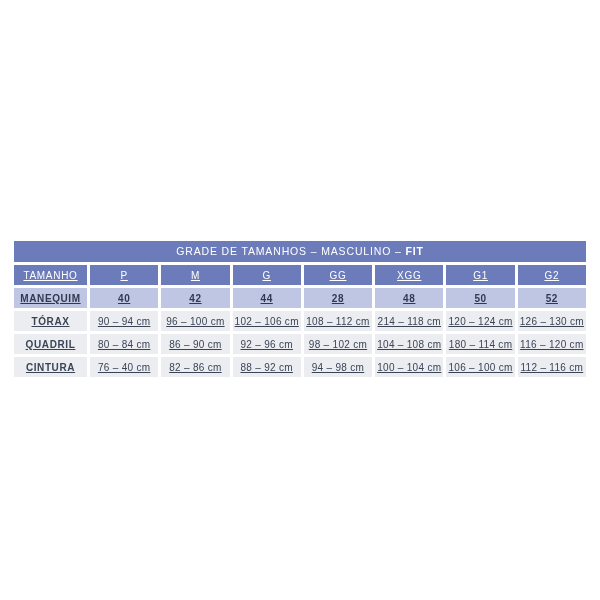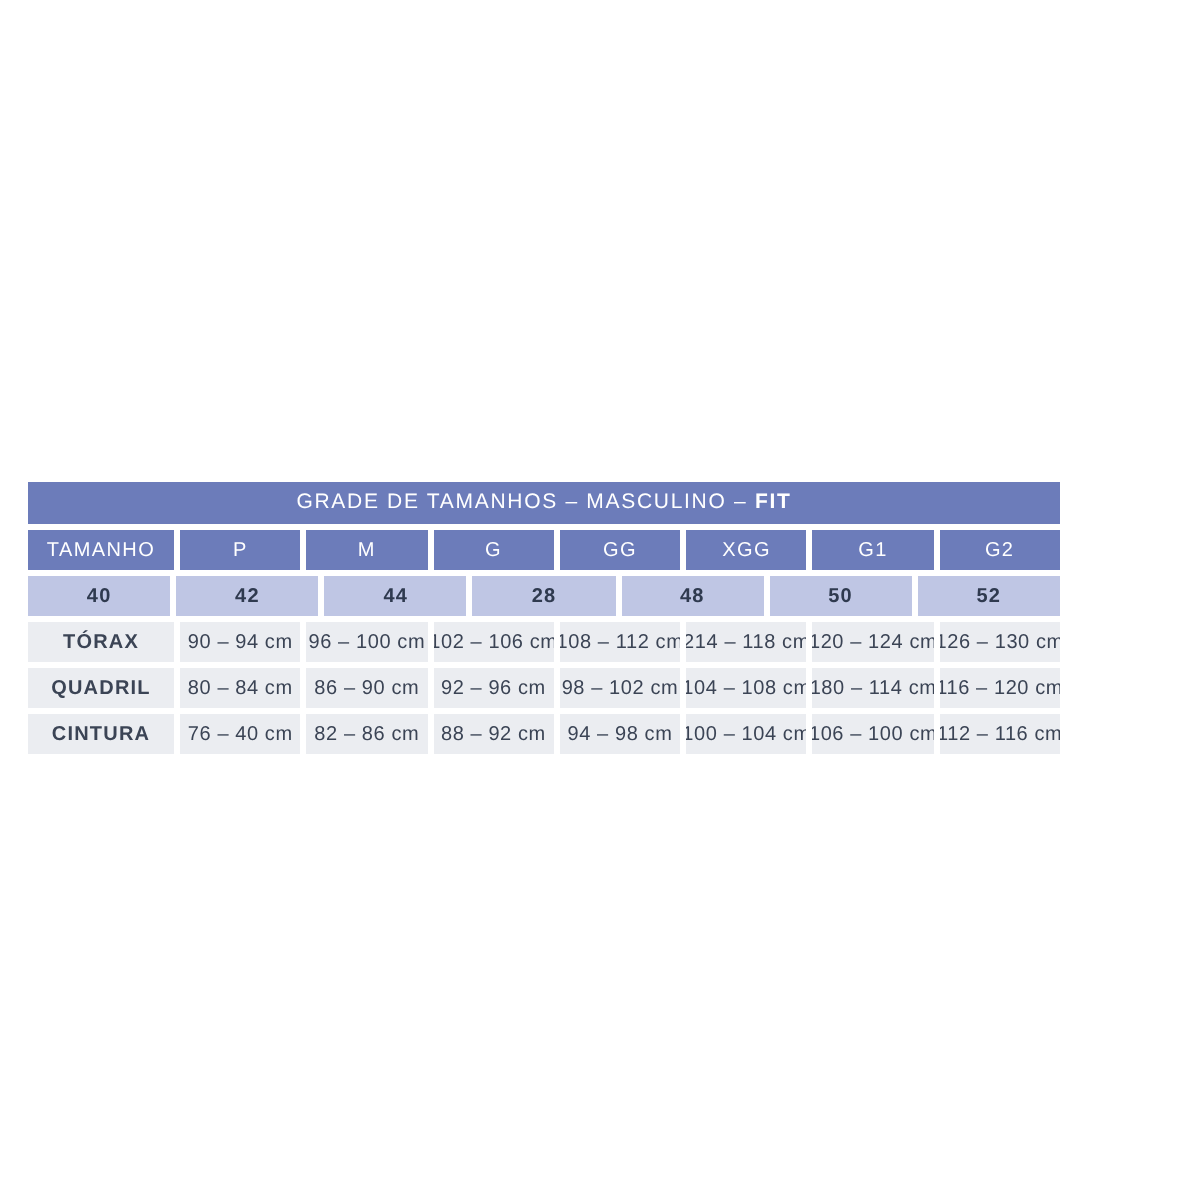--- a/index.html
+++ b/index.html
@@ -19,21 +19,21 @@
     width: 600px;
     height: 600px;
     background: #ffffff;
   }
 
   
   .size-chart {
     position: absolute;
     left: 14px;
     top: 241px;
-    width: 516px;
+    width: 572px;
     display: flex;
     flex-direction: column;
     gap: 3px;
   }
 
   .chart-title {
     height: 21px;
     line-height: 21px;
     text-align: center;
     background: #6c7cba;
@@ -56,20 +56,21 @@
 
   .cell {
     display: flex;
     align-items: center;
     justify-content: center;
     font-size: 10px;
     letter-spacing: 0.5px;
     white-space: nowrap;
     overflow: hidden;
     box-sizing: border-box;
+    text-decoration: underline;
   }
 
   
   .cell.label {
     width: 73px;
     flex: 0 0 73px;
   }
   
   .cell.value {
     flex: 1 1 0;
@@ -124,20 +125,21 @@
       <div class="cell value">P</div>
       <div class="cell value">M</div>
       <div class="cell value">G</div>
       <div class="cell value">GG</div>
       <div class="cell value">XGG</div>
       <div class="cell value">G1</div>
       <div class="cell value">G2</div>
     </div>
 
     <div class="row manequim">
+      <div class="cell label">MANEQUIM</div>
       <div class="cell value">40</div>
       <div class="cell value">42</div>
       <div class="cell value">44</div>
       <div class="cell value">28</div>
       <div class="cell value">48</div>
       <div class="cell value">50</div>
       <div class="cell value">52</div>
     </div>
 
     <div class="row measure">

